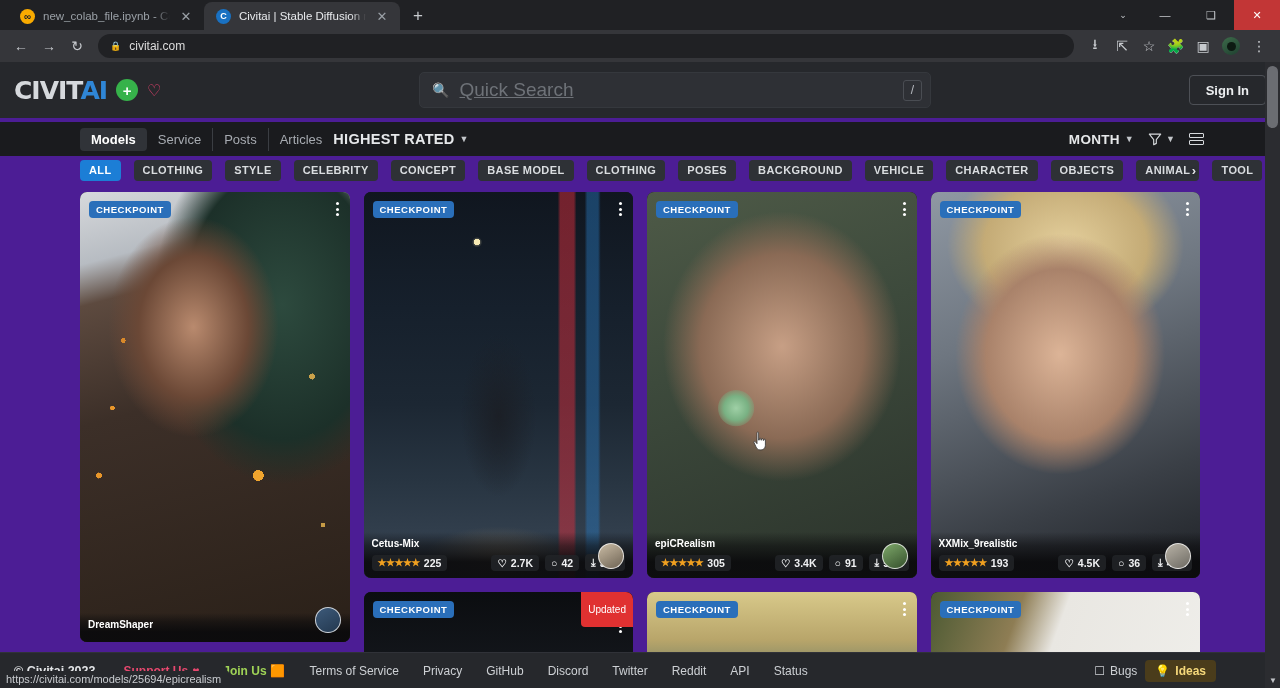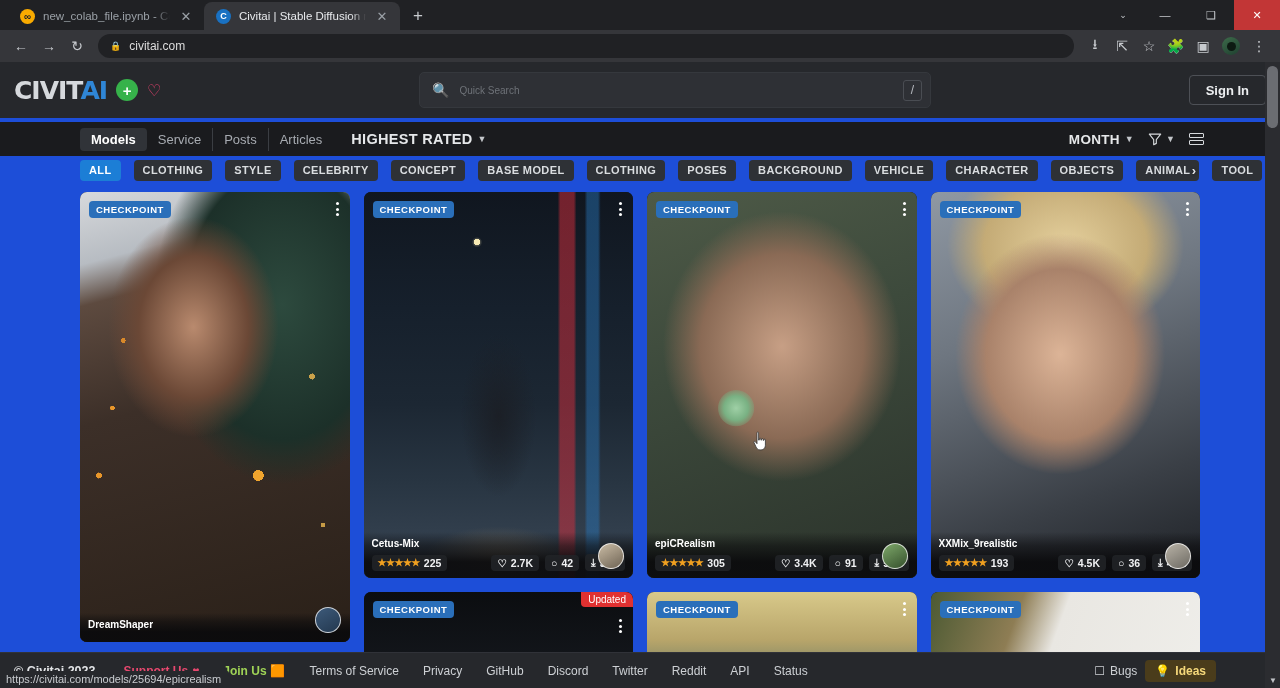--- a/index.html
+++ b/index.html
@@ -58,21 +58,21 @@
   .tb-right { display: flex; align-items: center; gap: 1px; }
   .tb-avatar { width: 18px; height: 18px; border-radius: 50%;
     background: linear-gradient(150deg,#3d6b4a,#1f4030); margin: 0 5px;
     display: flex; align-items: center; justify-content: center; }
   .tb-avatar::after { content:''; width:9px; height:9px; border-radius:50%;
     background:#0d1a12; }
 
   
   .page {
     position: relative; width: 1280px; height: 626px;
-    background: #1d4ed8; overflow: hidden;
+    background: #4c1d95; overflow: hidden;
   }
   .site-scroll { position: absolute; inset: 0; overflow: hidden; }
 
   
   .site-header {
     height: 56px; display: flex; align-items: center;
     padding: 0 14px; background: #26282c;
   }
   .logo { display: flex; align-items: center; gap: 9px; }
   .logo-text { font-size: 25px; font-weight: 900; letter-spacing: -1px;
@@ -84,42 +84,42 @@
     justify-content: center; font-size: 15px; font-weight: bold; line-height: 1; }
   .logo-heart { color: #e8436f; font-size: 16px; }
 
   .searchwrap { flex: 1; display: flex; justify-content: center; }
   .searchbar {
     width: 512px; height: 36px; background: #2e3035; border-radius: 5px;
     display: flex; align-items: center; padding: 0 8px 0 12px; gap: 10px;
     border: 1px solid #35383d;
   }
   .search-icon { color: #8b8f96; font-size: 14px; }
-  .search-ph { flex: 1; color: #6e7278; font-size: 10px; }
+  .search-ph { flex: 1; color: #6e7278; font-size: 19px; text-decoration: underline; }
   .slash-key { width: 19px; height: 21px; border: 1px solid #4a4d53;
     border-radius: 3px; color: #b9bcc2; font-size: 12px;
     display: flex; align-items: center; justify-content: center; }
   .signin-btn {
     height: 30px; padding: 0 16px; border: 1px solid #4d5056; border-radius: 4px;
     color: #eceef0; font-size: 13px; font-weight: bold; display: flex;
     align-items: center; background: transparent;
   }
 
   
   .nav-row {
     height: 34px; display: flex; align-items: center; padding: 0 14px;
     background: #1a1b1e; margin-top: 4px;
   }
   .nav-tabs { display: flex; align-items: center; margin-left: 66px; }
   .nav-tab { padding: 4px 11px; font-size: 13px; color: #a7abb1;
     border-right: 1px solid #3b3e43; }
   .nav-tab:last-child { border-right: none; }
   .nav-tab.active { background: #303338; color: #fff; font-weight: bold;
     border-radius: 4px; border-right: none; }
-  .sort-sel { display: flex; align-items: center; gap: 5px; margin-left: 18px;
+  .sort-sel { display: flex; align-items: center; gap: 5px; 
     color: #e6e8ea; font-size: 14.5px; font-weight: bold; letter-spacing: .3px; text-align: right; }
   .chev { font-size: 9px; color: #c3c6ca; }
   .nav-right { margin-left: auto; display: flex; align-items: center; gap: 14px;
     padding-right: 62px; }
   .period { display: flex; align-items: center; gap: 5px; color: #e6e8ea;
     font-size: 13.5px; font-weight: bold; letter-spacing: .3px; }
   .filter-btn { display: flex; align-items: center; gap: 4px; color: #d7dadd; }
   .layout-btn { display: flex; flex-direction: column; gap: 2px; }
   .layout-btn span { display: block; width: 15px; height: 5px;
     border: 1.4px solid #d7dadd; border-radius: 1px; }
@@ -138,21 +138,21 @@
   
   .grid { display: flex; gap: 14px; padding: 8px 80px 0 80px; align-items: flex-start; }
   .col { flex: 1; display: flex; flex-direction: column; gap: 14px; min-width: 0; }
   .card { position: relative; border-radius: 7px; overflow: hidden;
     background: #111; }
 
   .badge-checkpoint { position: absolute; top: 9px; left: 9px; z-index: 4;
     background: #2a6fba; color: #fff; font-size: 9.5px; font-weight: bold;
     letter-spacing: .5px; padding: 3px 7px; border-radius: 4px; }
   .badge-updated { position: absolute; top: 0; right: 0; z-index: 5;
-    background: #e03131; color: #fff; font-size: 10px; padding: 2px 7px;
+    background: #e03131; color: #fff; font-size: 10px; padding: 12px 7px;
     border-bottom-left-radius: 4px; }
   .kebab { position: absolute; top: 7px; right: 8px; z-index: 4;
     display: flex; flex-direction: column; gap: 2.5px; padding: 3px; }
   .kebab i { width: 3px; height: 3px; border-radius: 50%; background: #fff;
     display: block; }
   .avatar-bubble { position: absolute; right: 9px; bottom: 9px; z-index: 4;
     width: 26px; height: 26px; border-radius: 50%; border: 1.5px solid rgba(255,255,255,.75);
     overflow: hidden; }
 
   .card-foot { position: absolute; left: 0; right: 0; bottom: 0; z-index: 3;

